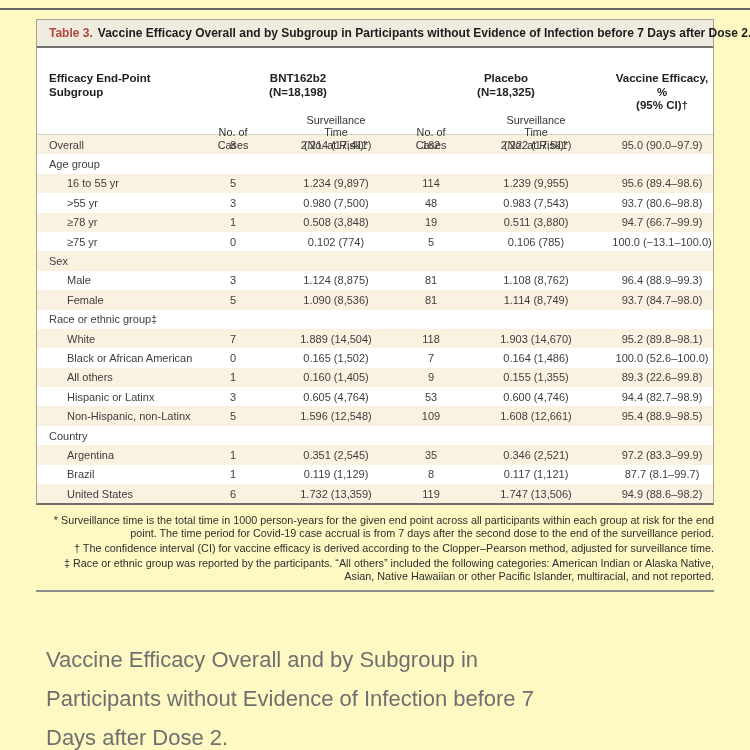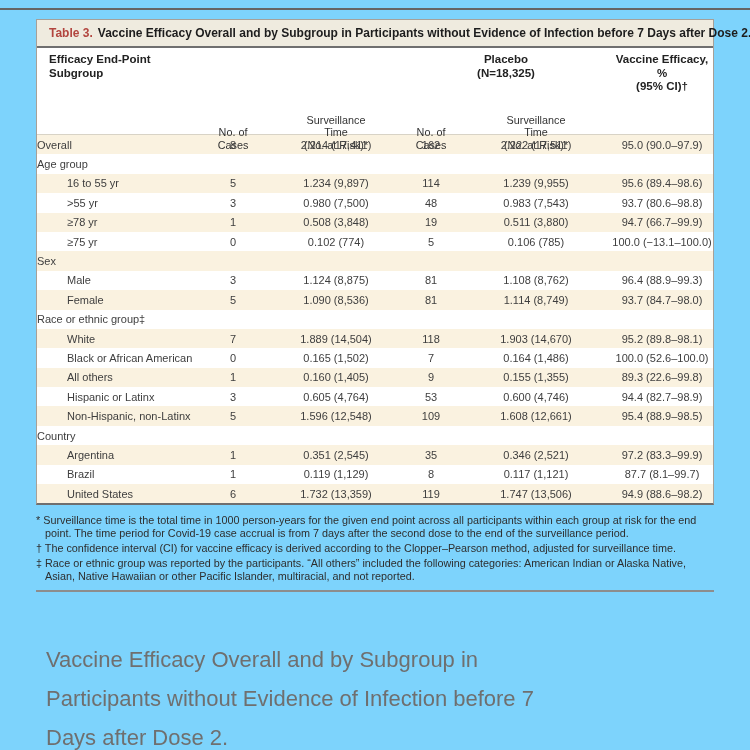--- a/index.html
+++ b/index.html
@@ -1,64 +1,66 @@
 <!DOCTYPE html>
 <html><head>
 <meta charset="utf-8">
 <style>
   html,body{margin:0;padding:0;}
   body{width:750px;height:750px;font-family:"Liberation Sans","DejaVu Sans",sans-serif;}
-  .page{position:relative;width:750px;height:750px;background:#7dd3fc;overflow:hidden;}
+  .page{position:relative;width:750px;height:750px;background:#fef9c3;overflow:hidden;}
   .top-rule{position:absolute;top:8px;left:0;width:750px;height:2px;background:#656565;}
   .card{position:absolute;left:36px;top:19px;width:678px;background:#fff;
         border:1px solid #a6a098;border-bottom:2px solid #6f6f6f;box-sizing:border-box;}
   .title-bar{height:26px;background:#efebdf;border-bottom:2px solid #6f6f6f;
              display:flex;align-items:center;padding:0 12px;font-size:12px;font-weight:bold;color:#1d1d1d;}
   .title-bar .tlabel{color:#b2453e;margin-right:5px;white-space:nowrap;}
   .title-bar .ttitle{white-space:nowrap;}
   .grid{display:grid;grid-template-columns:158px 76px 130px 60px 150px 1fr;}
   .pre{white-space:pre-line;}
   .h1{height:46px;}
-  .h1 .cell{display:flex;justify-content:center;align-items:flex-start;padding-top:5px;
+  .h1 .cell{display:flex;justify-content:center;align-items:flex-start;padding-top:24px;
             font-weight:bold;font-size:11.5px;color:#222;text-align:center;line-height:13.5px;}
   .h1 .cell.left{justify-content:flex-start;text-align:left;padding-left:12px;}
   .h1 .span23{grid-column:2/4;}
   .h1 .span45{grid-column:4/6;}
   .h2{height:40px;border-bottom:1px solid #d8d3c6;}
   .h2 .cell{display:flex;justify-content:center;align-items:flex-end;padding-bottom:5px;
             font-size:10.8px;color:#333;text-align:center;line-height:12.3px;margin-top:20px;}
   .tbody{font-size:11px;color:#3e3e3e;}
   .row{display:grid;grid-template-columns:158px 76px 130px 60px 150px 1fr;height:19.4px;align-items:center;}
   .row.shade{background:#faf2e0;}
-  .row .label{white-space:nowrap;}
+  .row .label{padding-left:12px;white-space:nowrap;}
   .row .label.indent{padding-left:30px;}
   .row .num{text-align:center;white-space:nowrap;}
   .row .ve{text-align:center;}
   .footnotes{position:absolute;left:36px;top:514px;width:678px;font-size:10.8px;line-height:13px;color:#2e2e2e;}
-  .fn{margin:0 0 2px 0;padding-left:9px;text-indent:-9px;}
+  .fn{margin:0 0 2px 0;padding-left:9px;text-indent:-9px;text-align:right;}
   .divider{position:absolute;left:36px;top:590px;width:678px;height:2px;background:#8d8d8d;}
   .caption{position:absolute;left:35px;top:629px;margin:11px;font-size:22px;line-height:39px;
            font-weight:400;color:#6f6f6f;white-space:pre-line;}
 </style>
 </head>
 <body>
 
 <div class="page">
   <div class="top-rule"></div>
 
   <section class="card">
     <header class="title-bar">
       <span class="tlabel">Table 3.</span>
       <span class="ttitle">Vaccine Efficacy Overall and by Subgroup in Participants without Evidence of Infection before 7 Days after Dose 2.</span>
     </header>
 
     <div class="thead">
       <div class="grid h1">
         <div class="cell left pre">Efficacy End-Point
 Subgroup</div>
+        <div class="cell span23 pre">BNT162b2
+(N=18,198)</div>
         <div class="cell span45 pre">Placebo
 (N=18,325)</div>
         <div class="cell pre">Vaccine Efficacy, %
 (95% CI)†</div>
       </div>
       <div class="grid h2">
         <div class="cell"></div>
         <div class="cell pre">No. of
 Cases</div>
         <div class="cell pre">Surveillance

